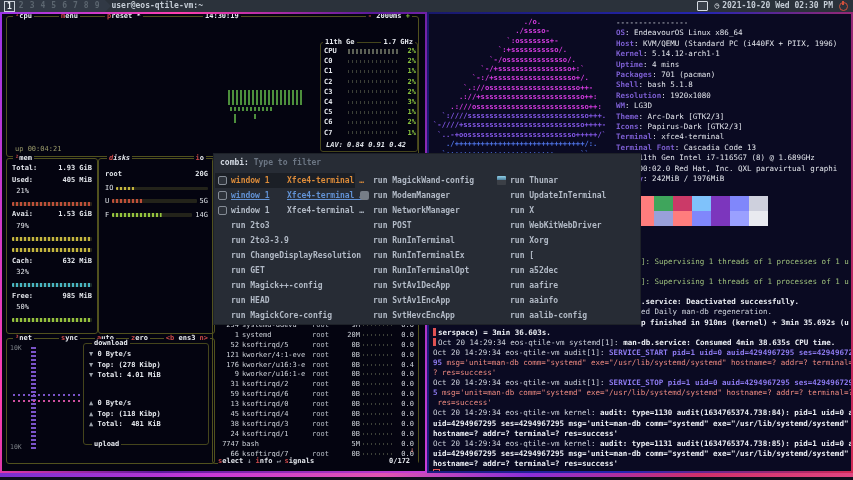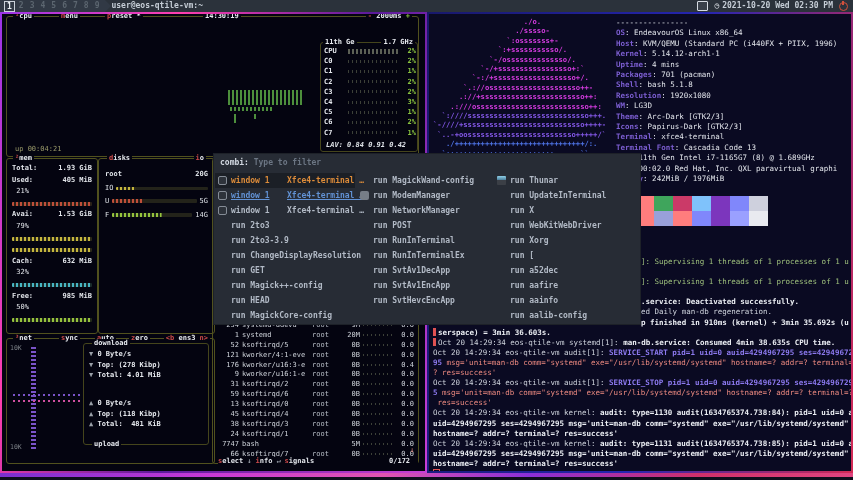--- a/index.html
+++ b/index.html
@@ -222,21 +222,21 @@
           <div class="mrow"><div class="meter m-avail"></div></div>
           <div class="mrow"><span class="bold">Cach:</span><span class="bold">632 MiB</span></div>
           <div class="mrow"><span> 32%</span></div>
           <div class="mrow"><div class="meter m-cache"></div></div>
           <div class="mrow"><span class="bold">Free:</span><span class="bold">985 MiB</span></div>
           <div class="mrow"><span> 50%</span></div>
           <div class="mrow"><div class="meter m-free"></div></div>
         </div>
 
       <div class="box" style="left:96px;top:144px;width:117px;height:176px;">
-        <span class="bt" style="left:8px;"><span class="red">d</span><span title="disks">isks</span></span>
+        <span class="bt" style="left:8px;font-style:italic;"><span class="red">d</span><span title="disks">isks</span></span>
         <span class="bt" style="right:8px;"><span class="red">i</span>o</span>
         <div class="t7 bold" style="position:absolute;left:6px;top:10px;right:6px;display:flex;justify-content:space-between;">
           <span>root</span><span>20G</span>
         </div>
         <div class="t7" style="position:absolute;left:6px;top:24px;right:6px;display:flex;align-items:center;gap:3px;">
           <span>IO</span><div class="meter m-io" style="flex:1;height:3px;"></div>
         </div>
         <div class="t7" style="position:absolute;left:6px;top:37px;right:6px;display:flex;align-items:center;gap:3px;">
           <span>U</span>
           <div class="meter" style="flex:1;background:repeating-linear-gradient(90deg,#bf4f3a 0 2px,#2a2018 2px 4px) left/38% no-repeat,#23231a;"></div>
@@ -354,20 +354,21 @@
         <div class="rrow"><span>run HEAD</span></div>
         <div class="rrow"><span>run MagickCore-config</span></div>
       </div>
     <div class="rcol" style="left:143px;width:136px;" id="rofi-col-1">
         <div class="rrow"><span>run MagickWand-config</span></div>
         <div class="rrow"><div class="ric ic-modem"></div><span>run ModemManager</span></div>
         <div class="rrow"><span>run NetworkManager</span></div>
         <div class="rrow"><span>run POST</span></div>
         <div class="rrow"><span>run RunInTerminal</span></div>
         <div class="rrow"><span>run RunInTerminalEx</span></div>
+        <div class="rrow"><span>run RunInTerminalOpt</span></div>
         <div class="rrow"><span>run SvtAv1DecApp</span></div>
         <div class="rrow"><span>run SvtAv1EncApp</span></div>
         <div class="rrow"><span>run SvtHevcEncApp</span></div>
       </div>
     <div class="rcol" style="left:280px;width:144px;" id="rofi-col-2">
         <div class="rrow"><div class="ric ic-thunar"></div><span>run Thunar</span></div>
         <div class="rrow"><span>run UpdateInTerminal</span></div>
         <div class="rrow"><span>run X</span></div>
         <div class="rrow"><span>run WebKitWebDriver</span></div>
         <div class="rrow"><span>run Xorg</span></div>

